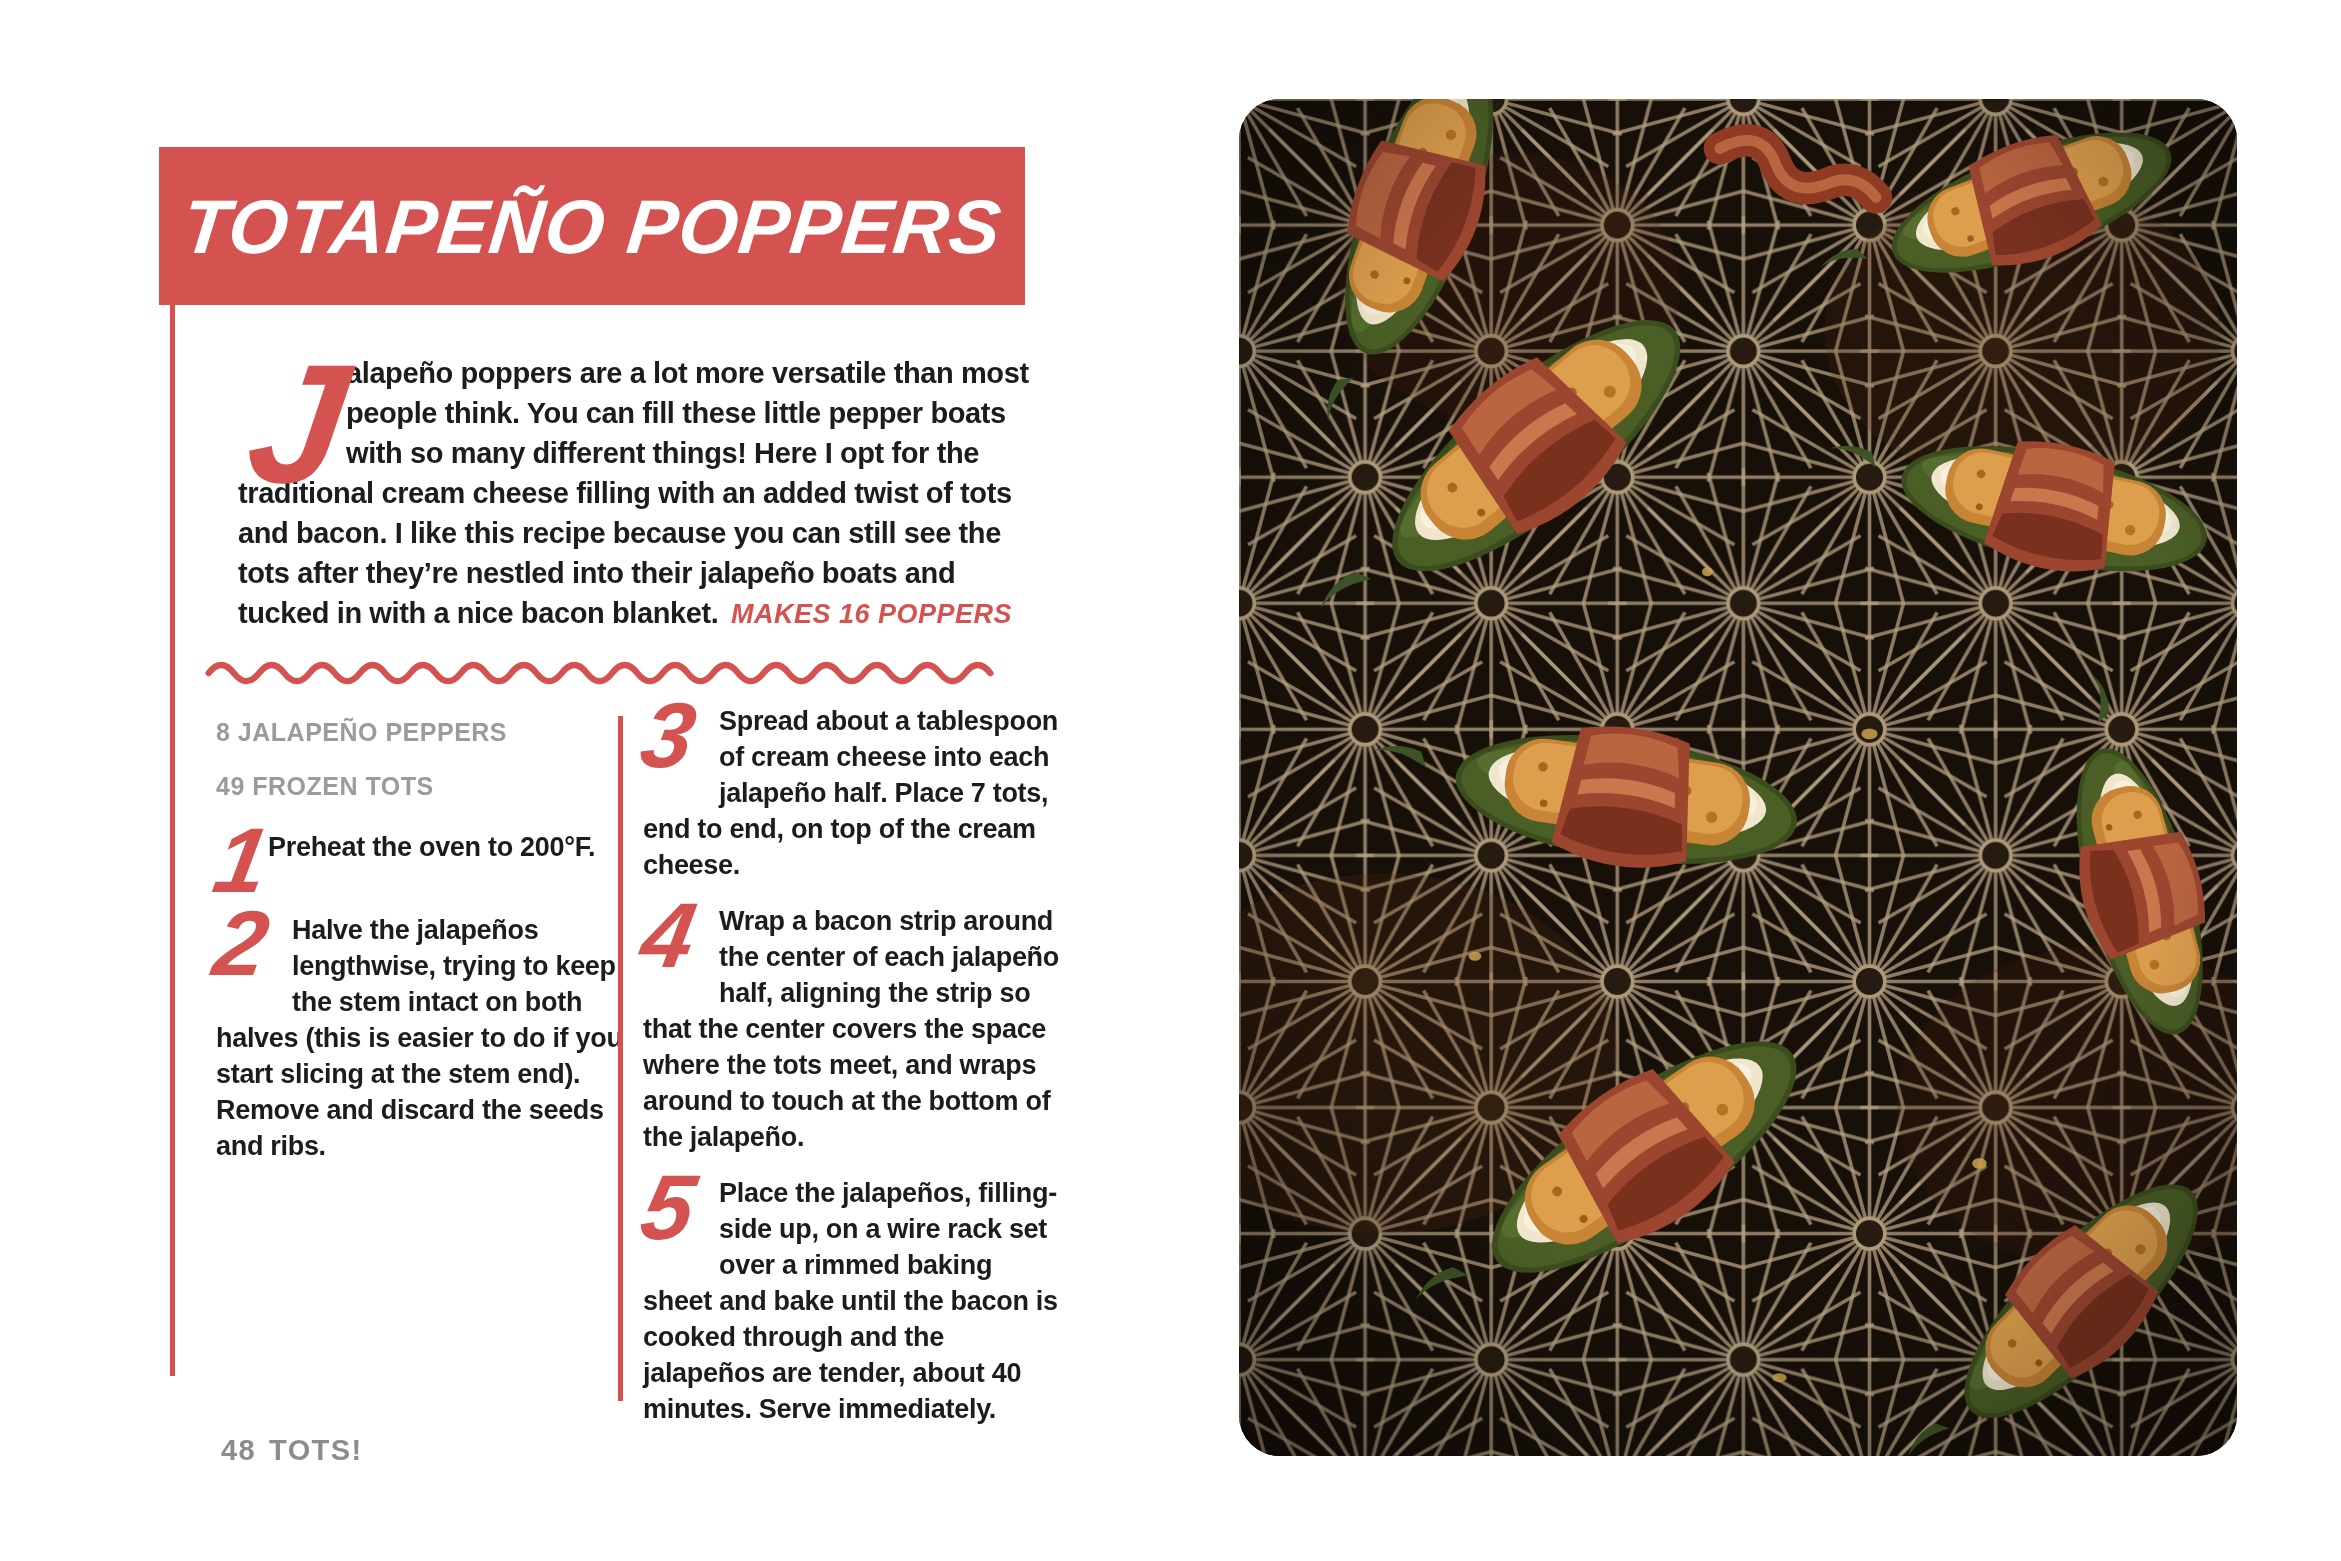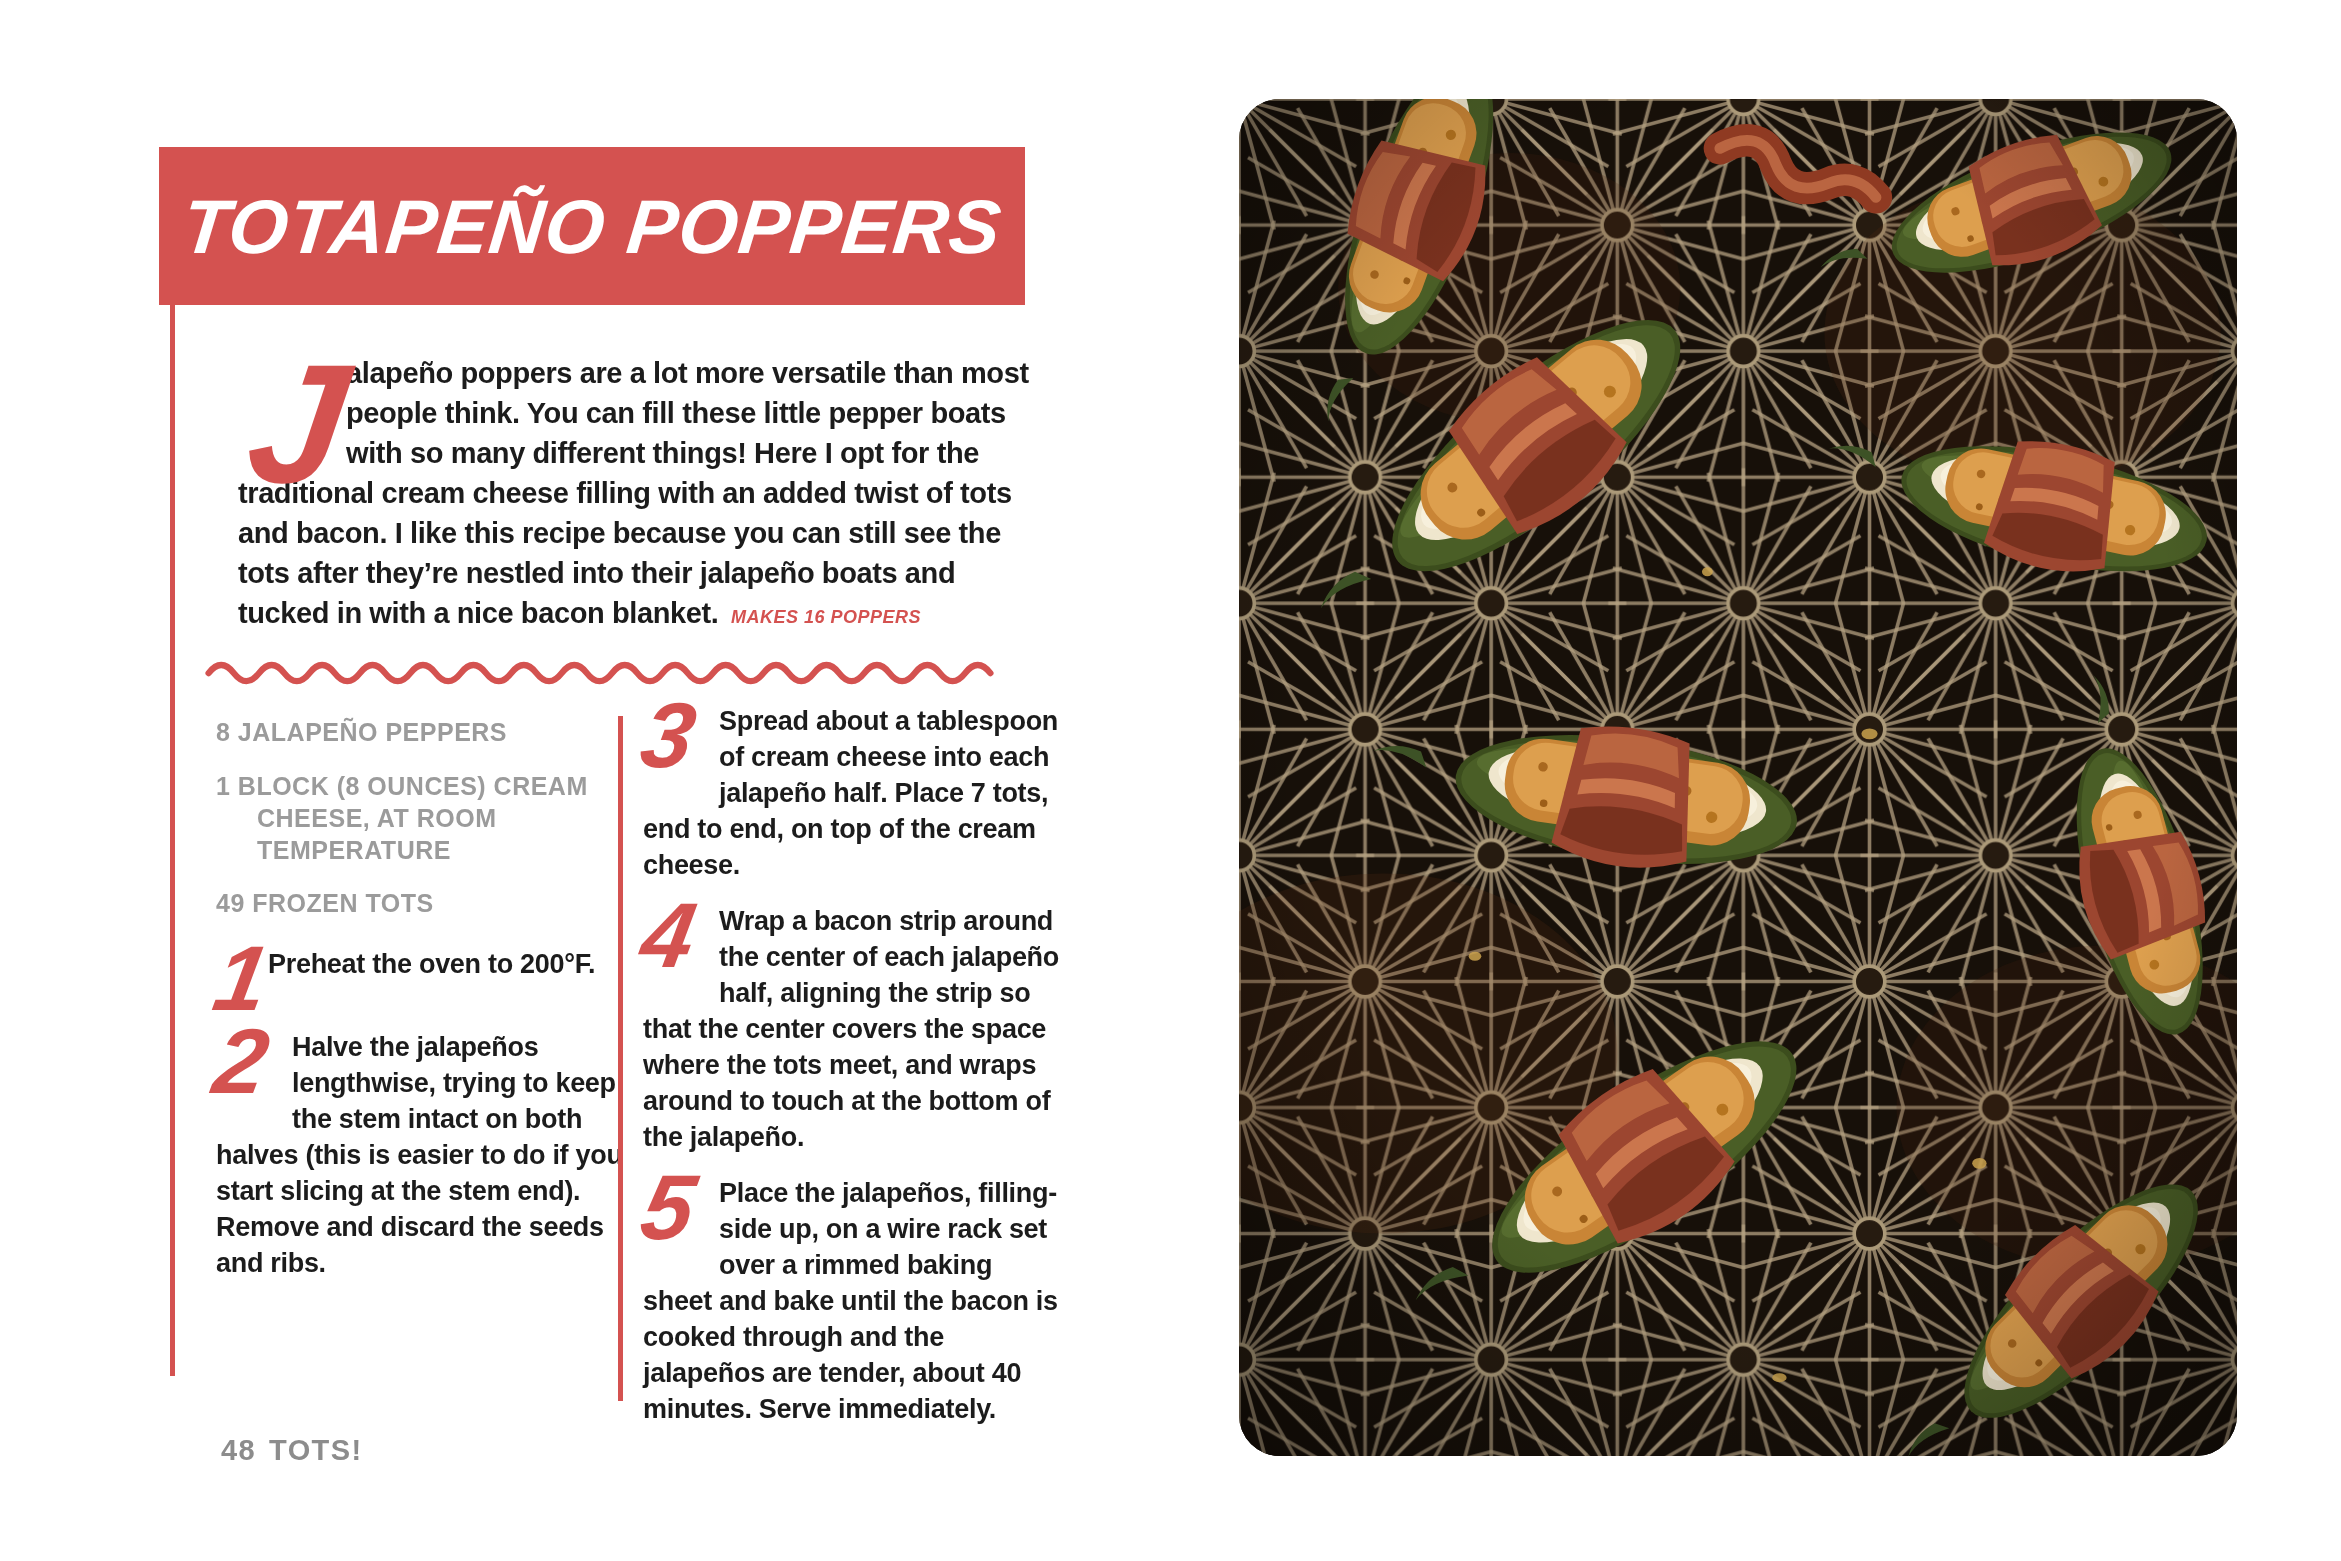--- a/index.html
+++ b/index.html
@@ -26,21 +26,21 @@
   .intro{
     position:absolute;left:238px;top:353px;width:800px;
     font-size:29px;line-height:40px;font-weight:bold;letter-spacing:-0.4px;
   }
   .dropcap-float{float:left;width:108px;height:119px;position:relative;}
   .dropcap-glyph{
     position:absolute;top:-14.4px;left:12.6px;font-size:169px;line-height:1;
     color:var(--red);font-weight:bold;font-style:italic;transform:skewX(-8deg);
   }
   .yield{
-    color:var(--red);font-style:italic;font-size:18px;letter-spacing:0.5px;
+    color:var(--red);font-style:italic;font-size:27px;letter-spacing:0.5px;
     margin-left:12.6px;white-space:nowrap;text-align:center;
   }
   .wavy{position:absolute;left:205px;top:654px;}
   .col-left{position:absolute;left:216px;top:716px;width:407px;}
   .col-divider{position:absolute;left:618px;top:716px;width:4.5px;height:685px;background:var(--red);}
   .col-right{position:absolute;left:643px;top:703px;width:416px;}
   .ingredients{color:var(--ing-gray);font-weight:bold;font-size:25px;line-height:32px;letter-spacing:0.5px;}
   .ingredient{padding-left:41px;text-indent:-41px;margin-bottom:21.6px;}
   .step{
     display:flow-root;margin-top:20px;font-size:27px;line-height:36px;
@@ -79,21 +79,20 @@
     </span><span>alapeño poppers are a lot more versatile than most people think. You can fill these little pepper boats with so many different things! Here I opt for the traditional cream cheese filling with an added twist of tots and bacon. I like this recipe because you can still see the tots after they’re nestled into their jalapeño boats and tucked in with a nice bacon blanket.</span><span class="yield">MAKES 16 POPPERS</span>
 </div>
 
 <svg class="wavy" width="816" height="31" viewBox="0 0 906 34">
   <path d="M4,21 q14,-18 28,0 t28,0 t28,0 t28,0 t28,0 t28,0 t28,0 t28,0 t28,0 t28,0 t28,0 t28,0 t28,0 t28,0 t28,0 t28,0 t28,0 t28,0 t28,0 t28,0 t28,0 t28,0 t28,0 t28,0 t28,0 t28,0 t28,0 t28,0 t28,0 t28,0 t28,0" fill="none" stroke="#d45250" stroke-width="7" stroke-linecap="round"></path>
 </svg>
 
 <div class="col-left">
   <div class="ingredients">
     <div class="ingredient">8 JALAPEÑO PEPPERS</div>
-    <div class="ingredient">1 BLOCK (8 OUNCES) CREAM CHEESE, AT ROOM TEMPERATURE</div>
     <div class="ingredient">49 FROZEN TOTS</div>
   </div>
   <div class="step" style="margin-top:27px;">
     <span class="step-num-float small">
         <span class="step-num">1</span>
       </span><span>Preheat the oven to 200°F.</span>
   </div>
   <div class="step" style="margin-top:31px;">
     <span class="step-num-float">
         <span class="step-num">2</span>

